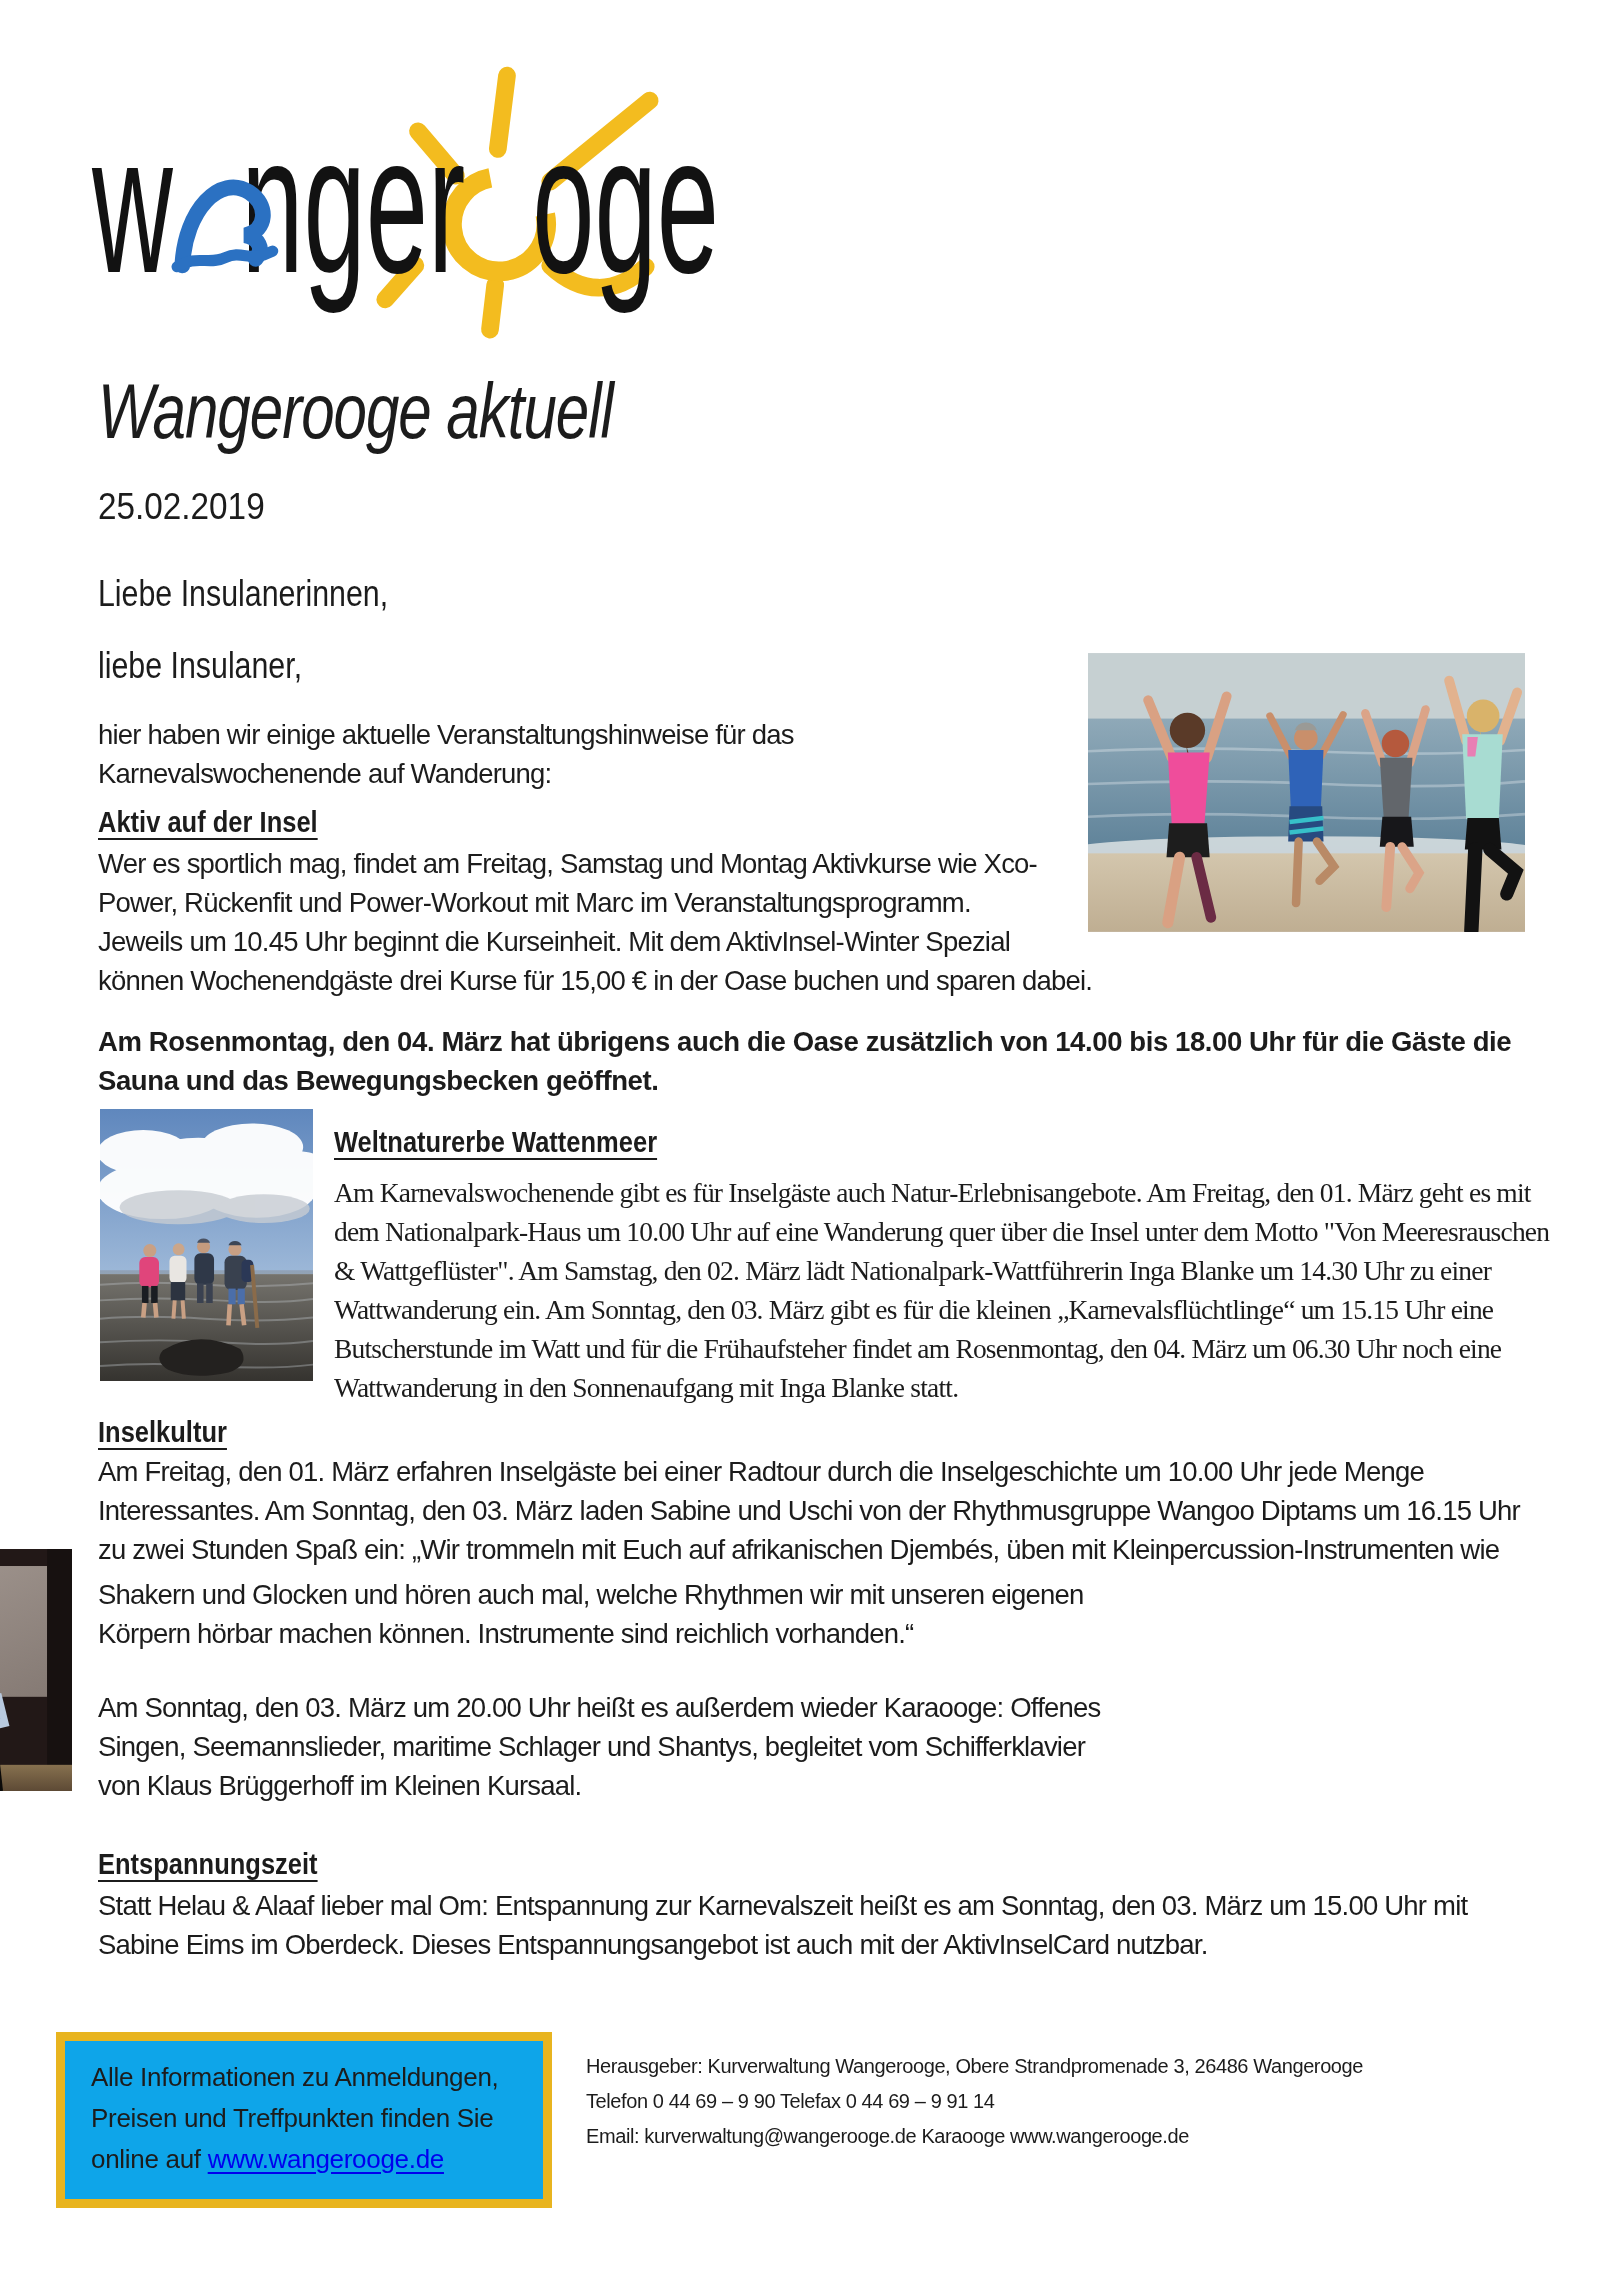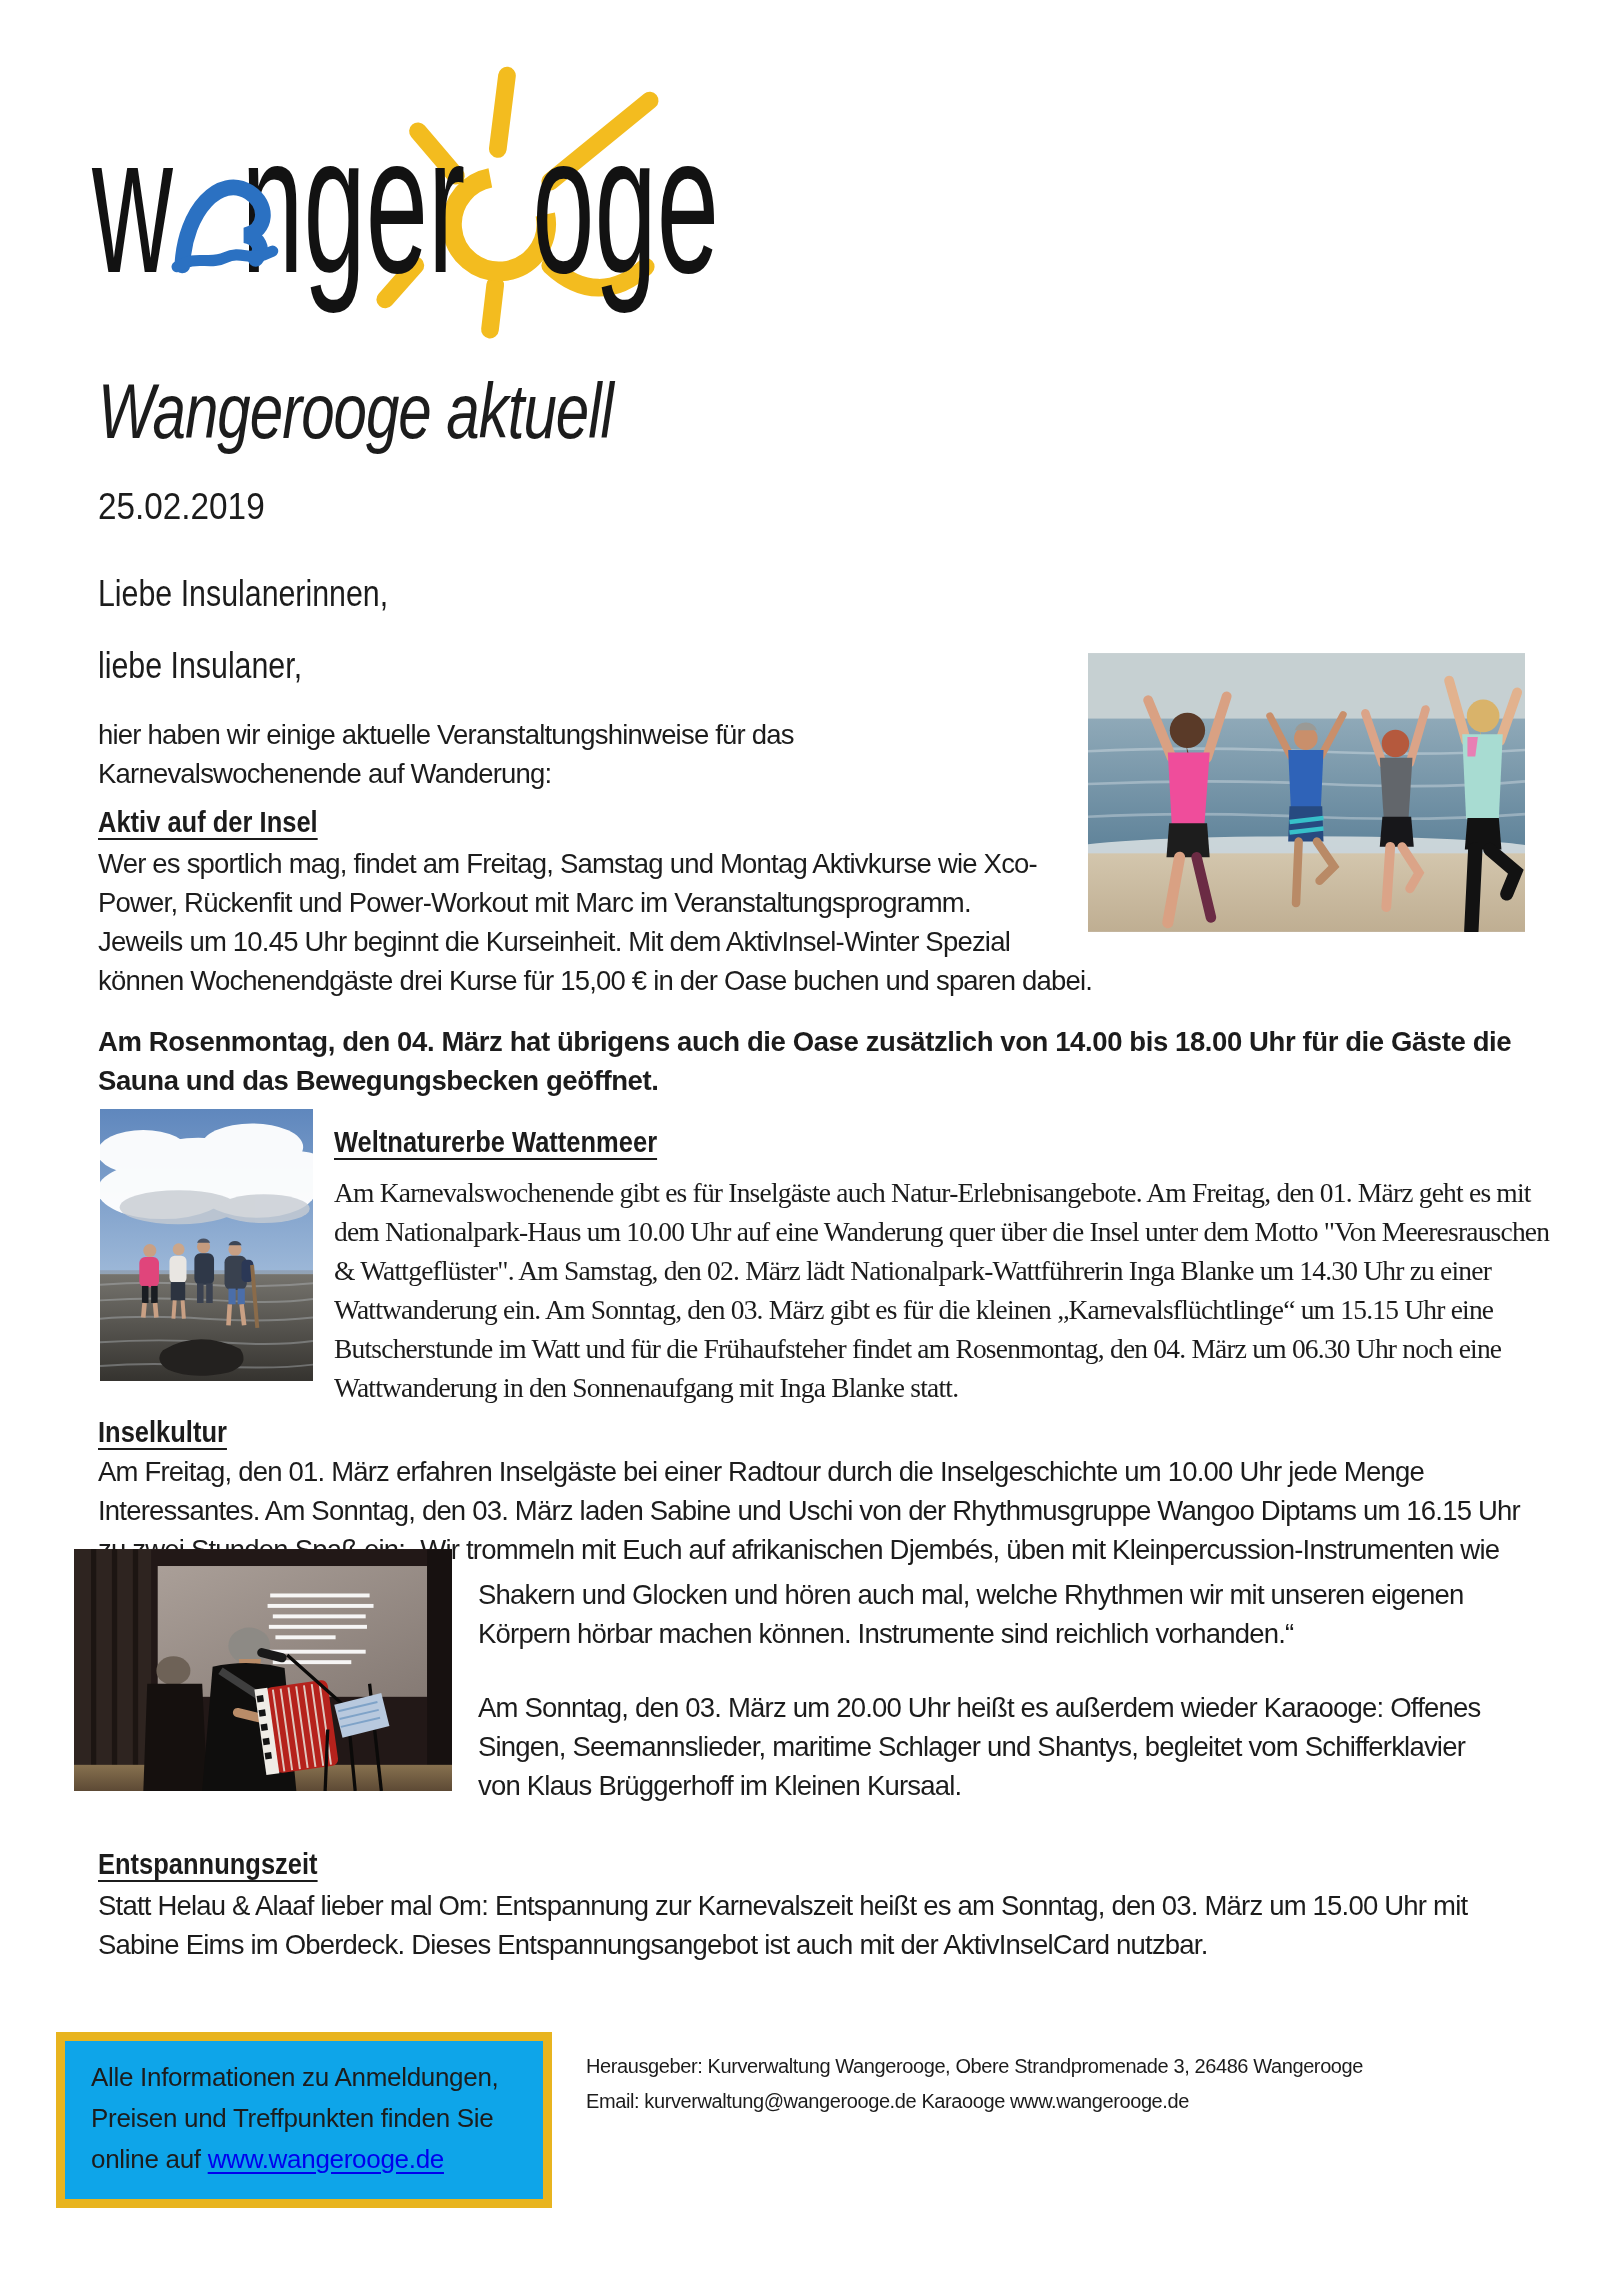--- a/index.html
+++ b/index.html
@@ -38,21 +38,21 @@
   .photo{overflow:hidden;background:#ddd;}
   .photo svg{display:block;}
   .photo-beach{float:right;width:437px;height:279px;margin:-62px 0 19.6px 29.4px;}
 
   .sec-watt{position:relative;margin-left:236px;margin-top:26px;}
   .photo-watt{position:absolute;left:-234px;top:-17px;width:213px;height:272px;}
   .watt-body{width:1217px;margin-top:16px;font-family:Liberation Serif, serif;}
 
   .sec-kultur{margin-top:9.2px;}
   .kultur-intro{width:1427px;margin-top:5.2px;}
-  .kultur-indent{position:relative;margin-left:380px;margin-top:6.5px;min-height:243px;}
+  .kultur-indent{position:relative;margin-top:6.5px;min-height:243px;}
   .photo-concert{position:absolute;left:-404px;top:-26px;width:378px;height:242px;}
   .kultur-beside{width:1021px;}
   .karaooge-p{width:1021px;margin-top:35px;}
 
   .sec-ents{margin-top:30px;}
   .ents-body{width:1427px;margin-top:6.5px;}
 
   
   .footer{position:absolute;left:0;top:2032px;width:1623px;display:flex;align-items:flex-start;}
   .infobox{box-sizing:border-box;margin-left:56px;width:496px;border:9.2px solid #e8b41f;
@@ -337,18 +337,19 @@
   </section>
 
   <div class="footer">
     <div class="infobox">
       <div>Alle Informationen zu Anmeldungen,</div>
       <div>Preisen und Treffpunkten finden Sie</div>
       <div><span>online auf </span><a class="link">www.wangerooge.de</a></div>
     </div>
     <div class="imprint">
       <div>Herausgeber: Kurverwaltung Wangerooge, Obere Strandpromenade 3, 26486 Wangerooge</div>
+      <div>Telefon 0 44 69 – 9 90 Telefax 0 44 69 – 9 91 14</div>
       <div>Email: kurverwaltung@wangerooge.de Karaooge www.wangerooge.de</div>
     </div>
   </div>
 
 </div>
 
 
 </body></html>

